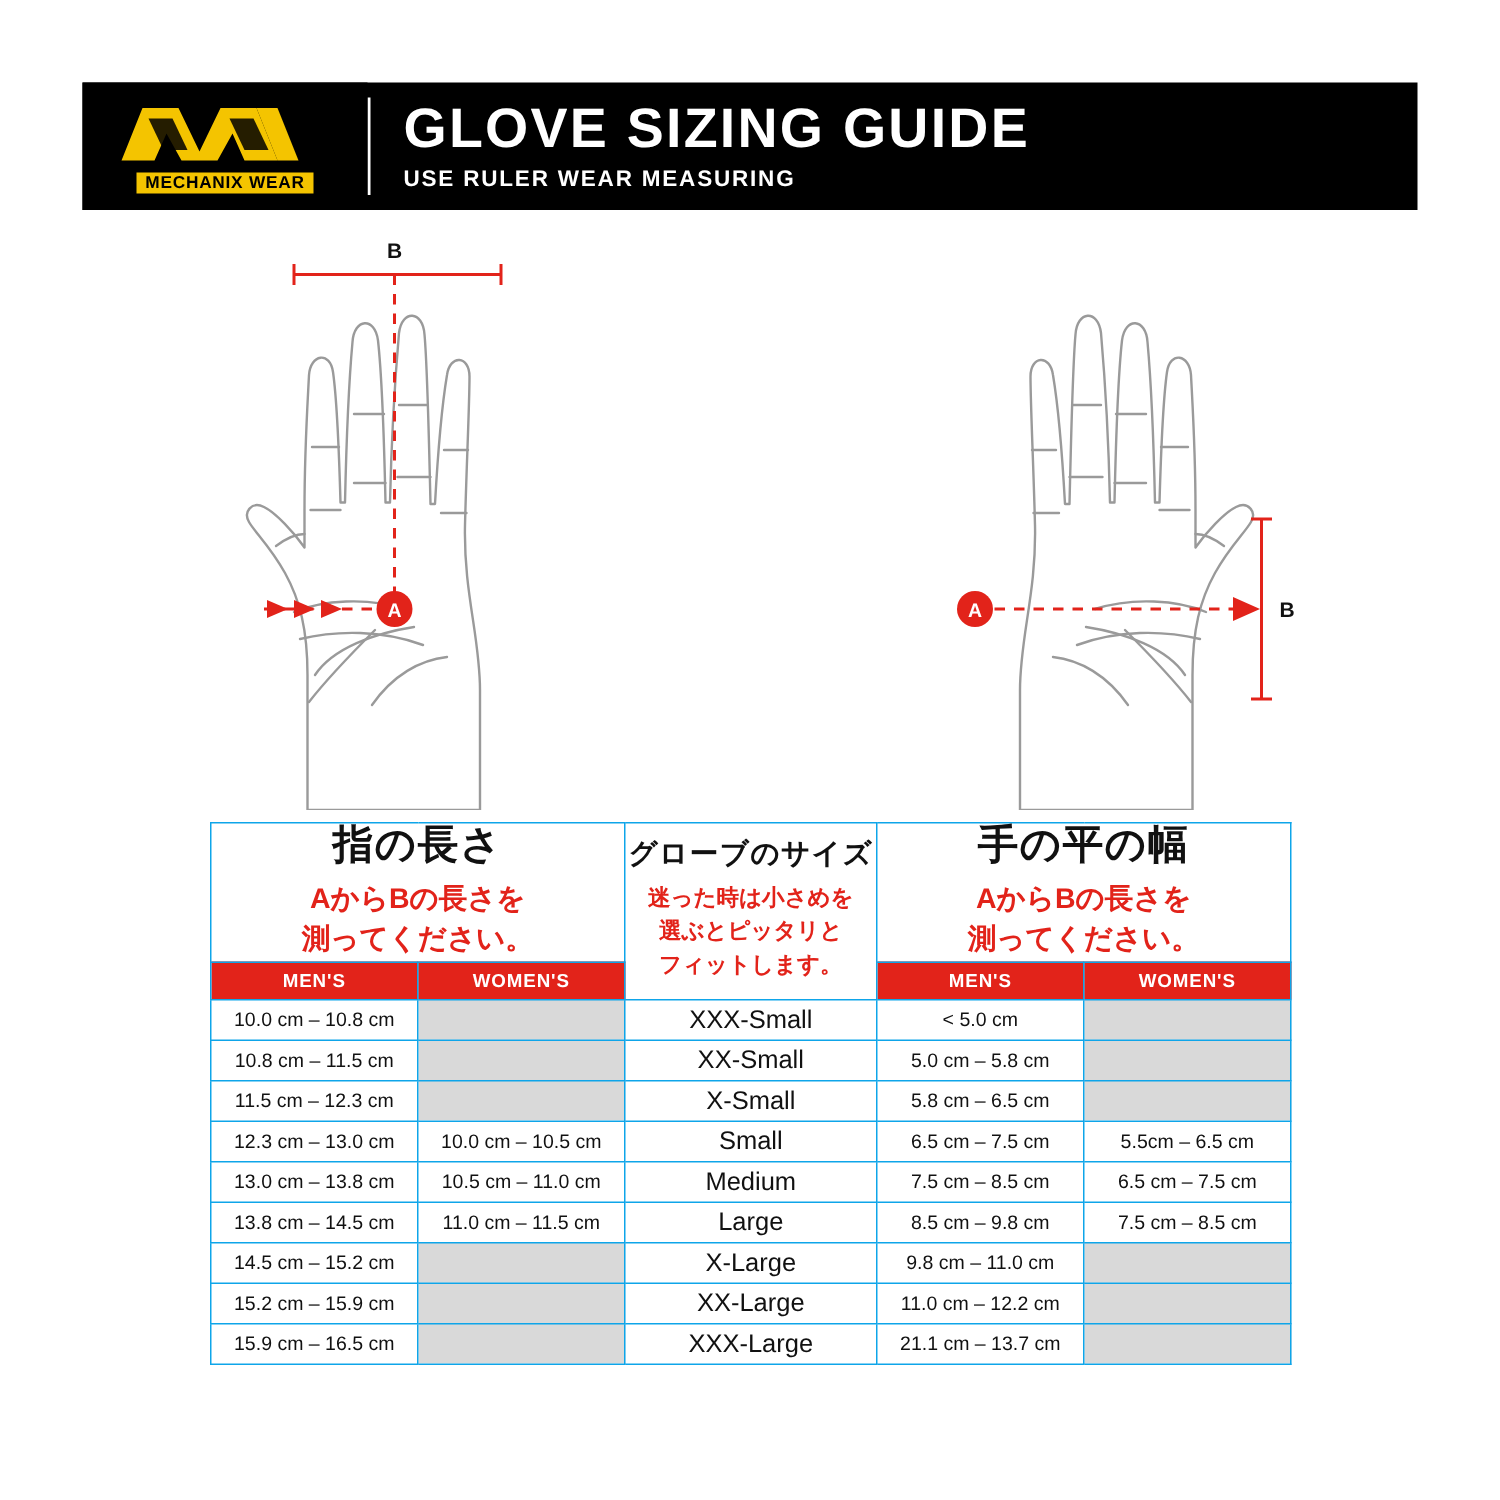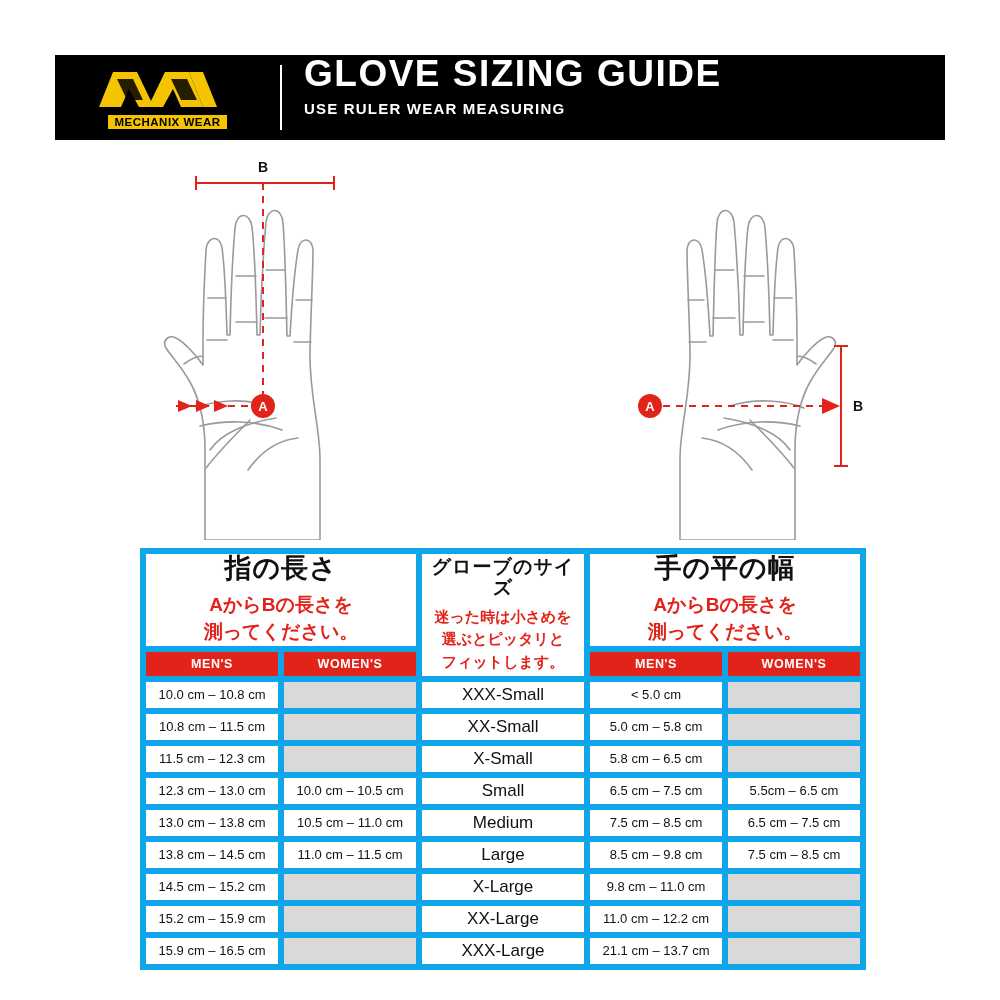--- a/index.html
+++ b/index.html
@@ -21,21 +21,21 @@
     position: absolute;
     left: 55px;
     top: 55px;
     width: 890px;
     height: 85px;
     background: #000000;
     display: flex;
     align-items: stretch;
   }
   .logo-box {
-    width: 225px;
+    width: 190px;
     background: #000000;
     position: relative;
     display: flex;
     flex-direction: column;
     align-items: center;
     justify-content: center;
   }
   .logo-mark {
     width: 150px;
     height: 46px;
@@ -54,20 +54,21 @@
   }
   .header-divider {
     width: 2px;
     background: #ffffff;
     margin: 10px 0;
   }
   .header-text {
     flex: 1;
     display: flex;
     flex-direction: column;
+    justify-content: center;
     padding-left: 22px;
   }
   .header-title {
     color: #ffffff;
     font-size: 37px;
     font-weight: bold;
     letter-spacing: 1.5px;
     line-height: 1.05;
   }
   .header-sub {
@@ -94,21 +95,21 @@
     left: 140px;
     top: 548px;
     width: 720px;
   }
   table.size-table {
     border-collapse: collapse;
     width: 720px;
     table-layout: fixed;
   }
   table.size-table td, table.size-table th {
-    border: 6px solid #0ea5e9;
+    border: 1px solid #0ea5e9;
     padding: 0;
     text-align: center;
     vertical-align: middle;
   }
 
   .title-cell {
     padding: 10px 4px 12px 4px;
     background: #ffffff;
   }
   .title-jp {

